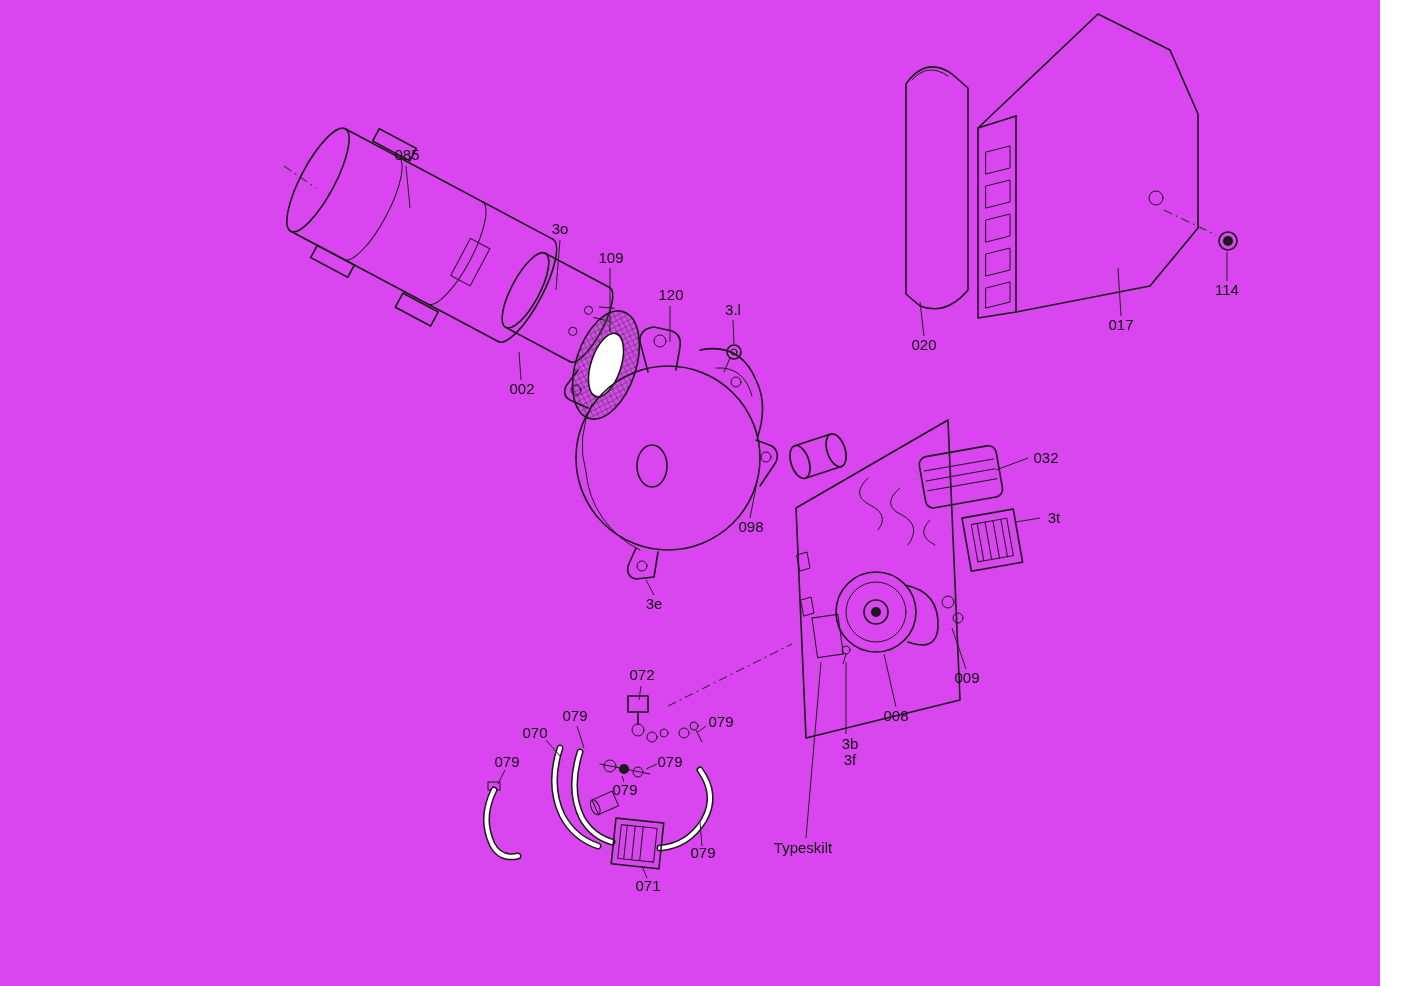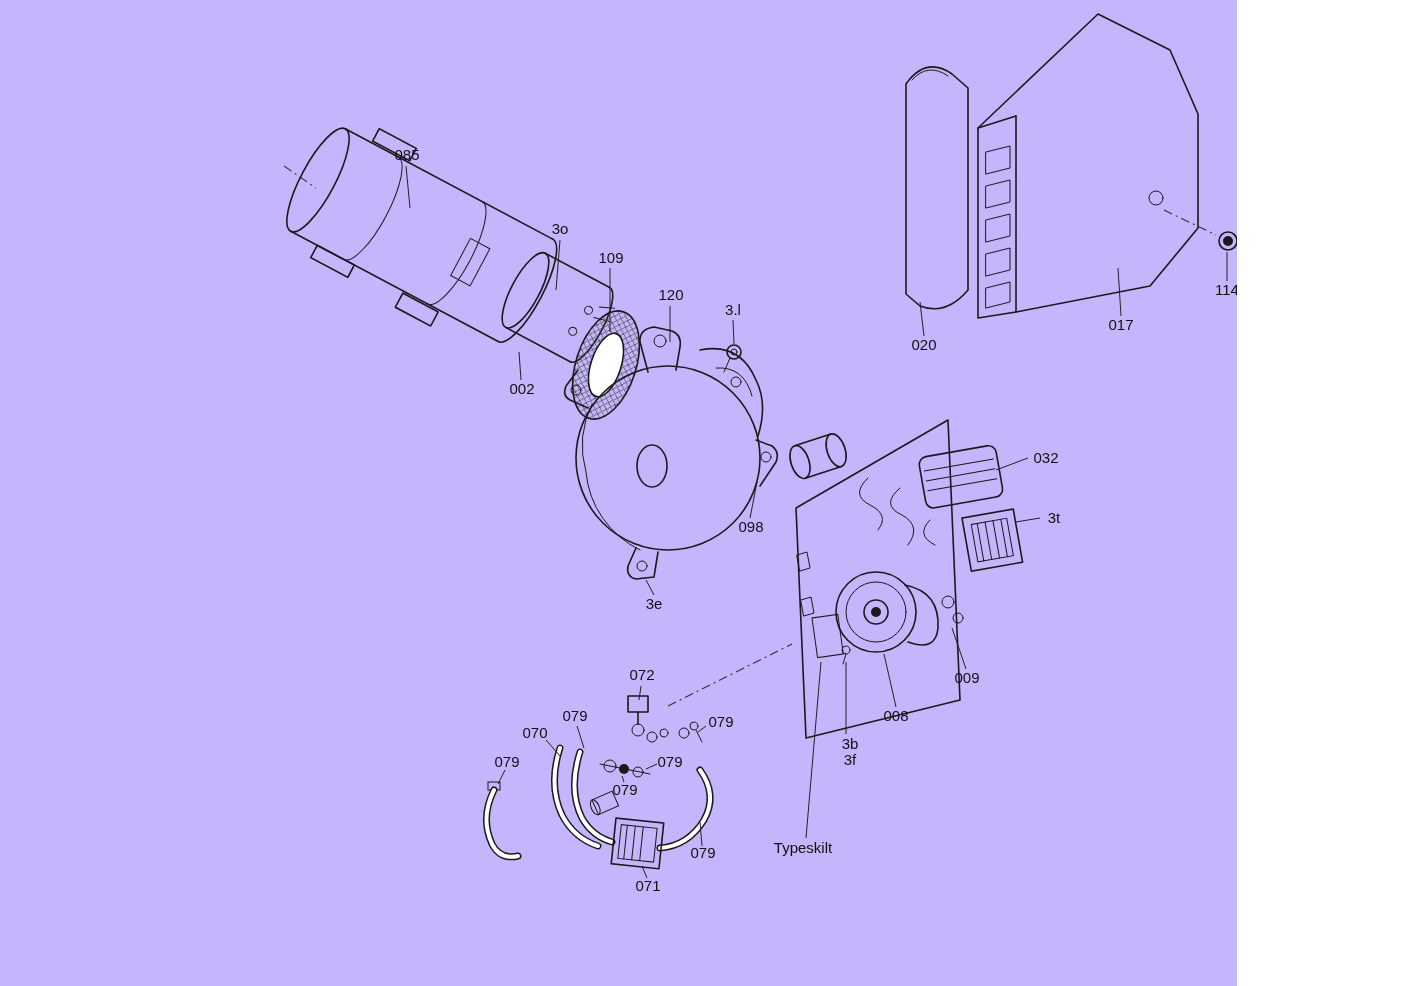--- a/index.html
+++ b/index.html
@@ -1,16 +1,16 @@
 <!DOCTYPE html>
 <html><head>
 <meta charset="utf-8">
 <style>
   html,body{margin:0;padding:0;background:#fff;}
-  #page{position:relative;width:1237px;height:986px;background:#c4b5fd;overflow:hidden;
+  #page{position:relative;width:1380px;height:986px;background:#d946ef;overflow:hidden;
         font-family:"Liberation Sans",sans-serif;}
   svg{position:absolute;left:0;top:0;}
   text.part-label{font-family:"Liberation Sans",sans-serif;font-size:15px;fill:#111;}
   .line{stroke:#1a1a1a;fill:none;stroke-width:1.6;stroke-linecap:round;stroke-linejoin:round;}
   .thin{stroke:#1a1a1a;fill:none;stroke-width:1;stroke-linecap:round;}
   .leader{stroke:#222;fill:none;stroke-width:1;}
   .dash{stroke:#333;fill:none;stroke-width:1.1;stroke-dasharray:9 4 2 4;}
   .tube-outer{stroke:#1a1a1a;fill:none;stroke-width:7;stroke-linecap:round;}
   .tube-inner{stroke:#ffffff;fill:none;stroke-width:4;stroke-linecap:round;}
   .darkfill{fill:#1a1a1a;stroke:none;}

